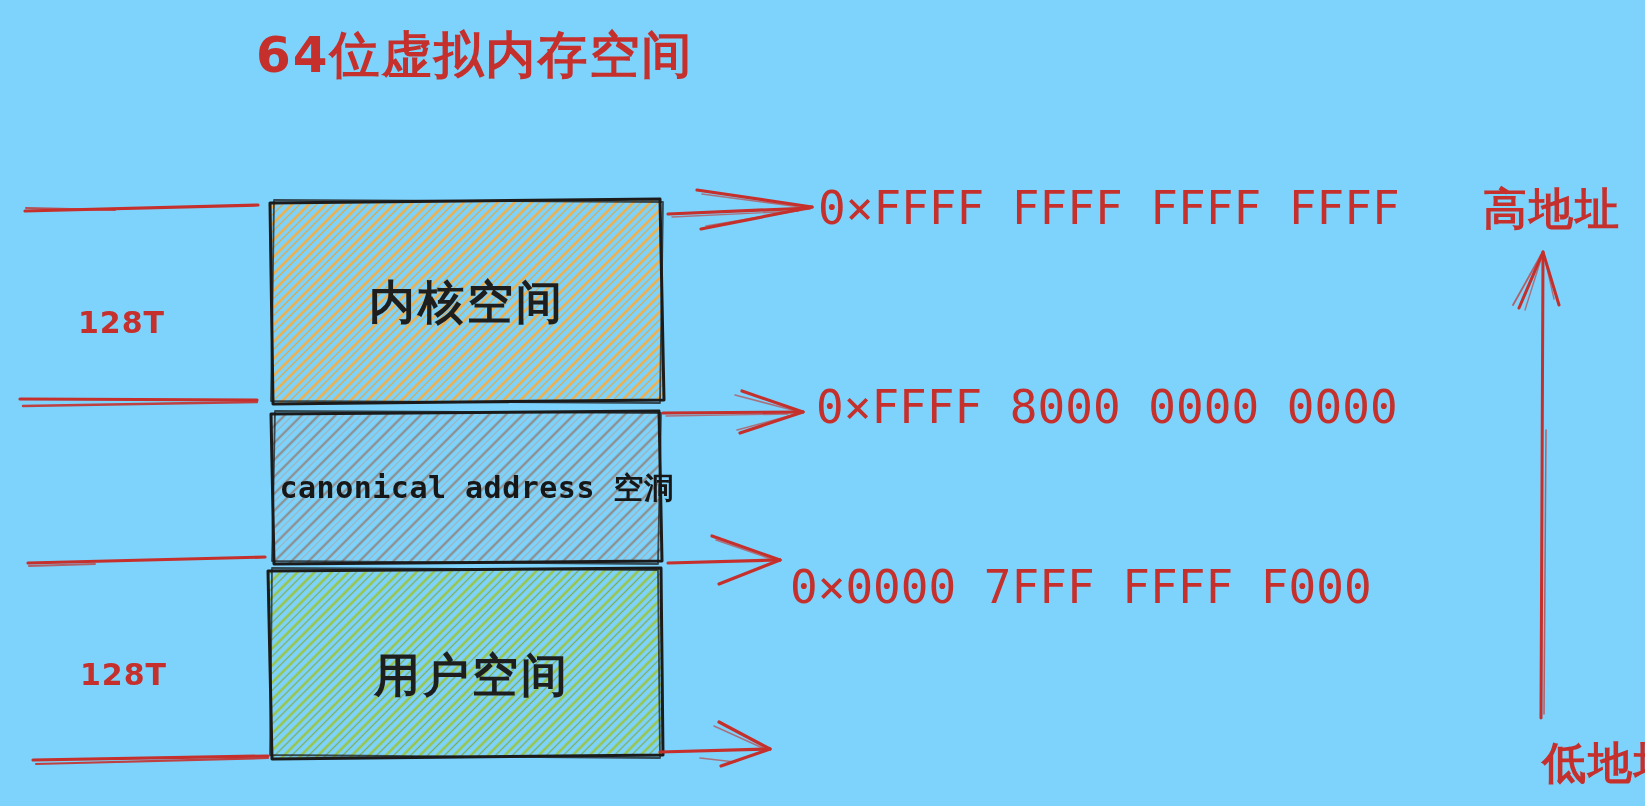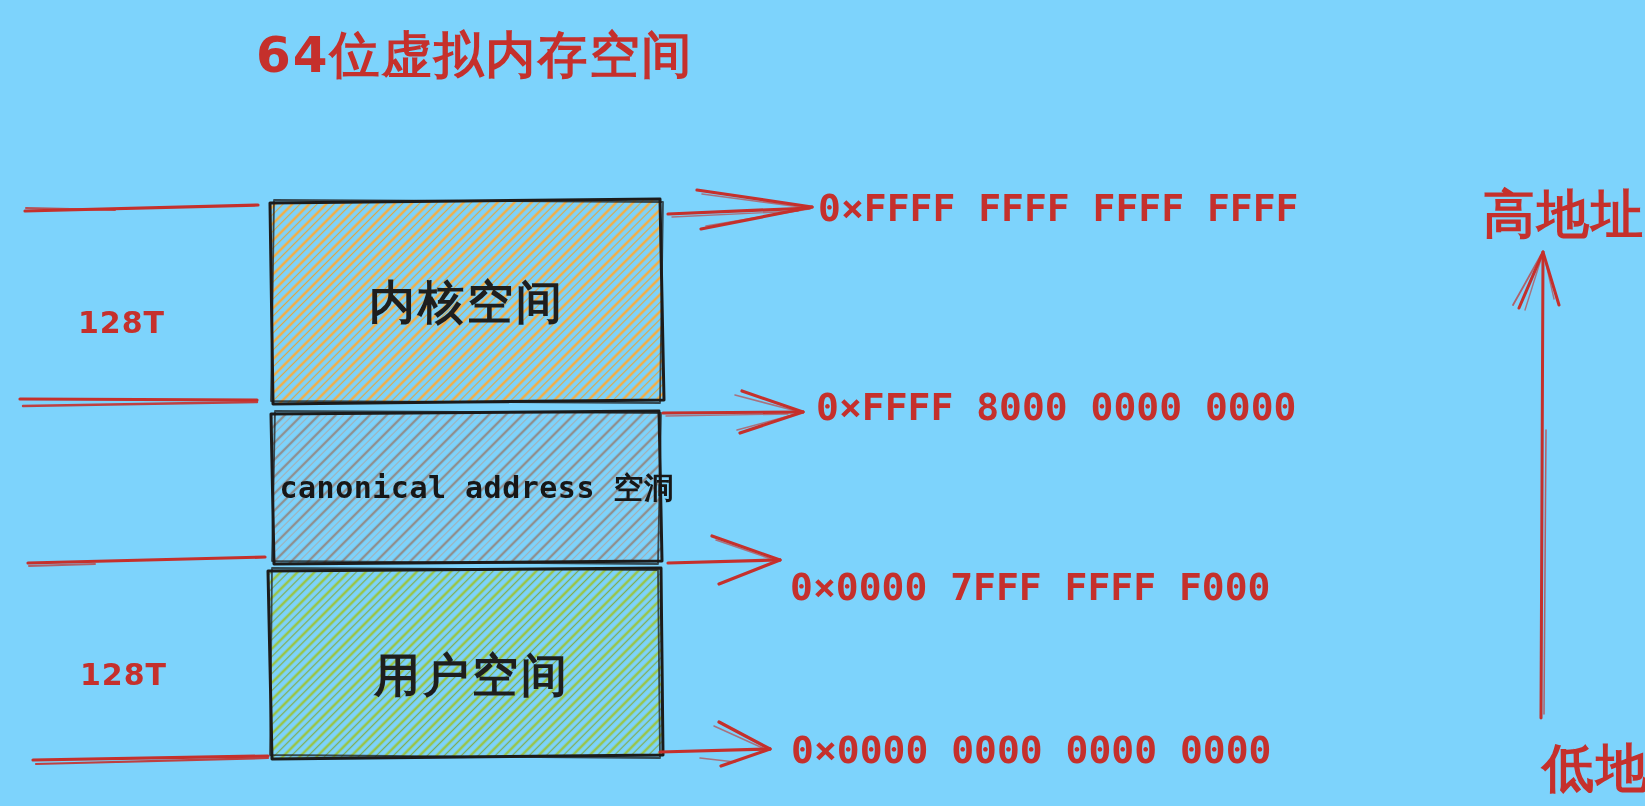--- a/index.html
+++ b/index.html
@@ -28,27 +28,27 @@
   .user-label{left:472px;top:676px;}
   .hole-label{
     left:477px;top:488px;
     transform:translate(-50%,-50%);
     color:#171717;
     font-family:"DejaVu Sans Mono","Liberation Mono",monospace;
     font-size:30px;font-weight:bold;letter-spacing:0.5px;
   }
   .addr{
     font-family:"DejaVu Sans Mono","Liberation Mono",monospace;
-    font-size:38px;font-weight:bold;line-height:38px;
+    font-size:46px;font-weight:normal;line-height:38px;
   }
   .addr0{left:818px;top:189px;}
   .addr1{left:816px;top:388px;}
   .addr2{left:790px;top:544px;margin-top:24px;}
   .addr3{left:791px;top:731px;}
-  .axis-label{font-size:52px;font-weight:bold;letter-spacing:2px;}
+  .axis-label{font-size:44px;font-weight:bold;letter-spacing:2px;}
   .axis-high{left:1483px;top:180px;}
   .axis-low{left:1500px;top:734px;margin-left:42px;}
 </style>
 </head>
 <body>
 
 <div id="canvas">
 
   <svg id="sketch-svg" viewBox="0 0 1645 806">
     <defs>
@@ -151,18 +151,17 @@
   <div class="txt red size-label size-kernel">128T</div>
   <div class="txt red size-label size-user">128T</div>
 
   <div class="txt box-label kernel-label">内核空间</div>
   <div class="txt hole-label">canonical address 空洞</div>
   <div class="txt box-label user-label">用户空间</div>
 
   <div class="txt red addr addr0">0×FFFF FFFF FFFF FFFF</div>
   <div class="txt red addr addr1">0×FFFF 8000 0000 0000</div>
   <div class="txt red addr addr2">0×0000 7FFF FFFF F000</div>
-  <div class="txt red addr addr3">0×0000 0000 0000 0000</div>
 
   <div class="txt red axis-label axis-high">高地址</div>
   <div class="txt red axis-label axis-low">低地址</div>
 
 </div>
 
 </body></html>

